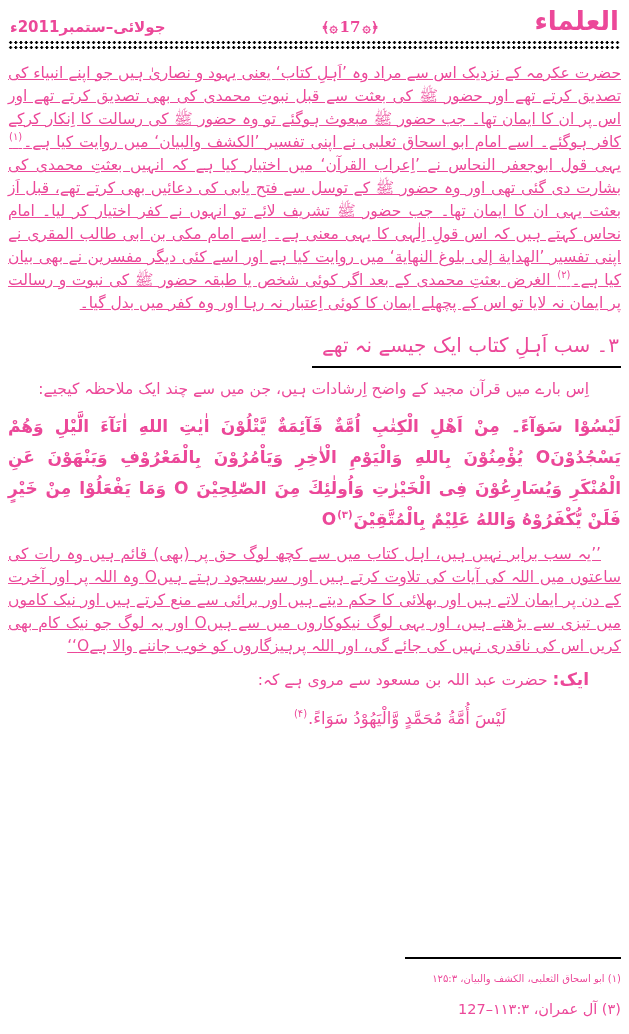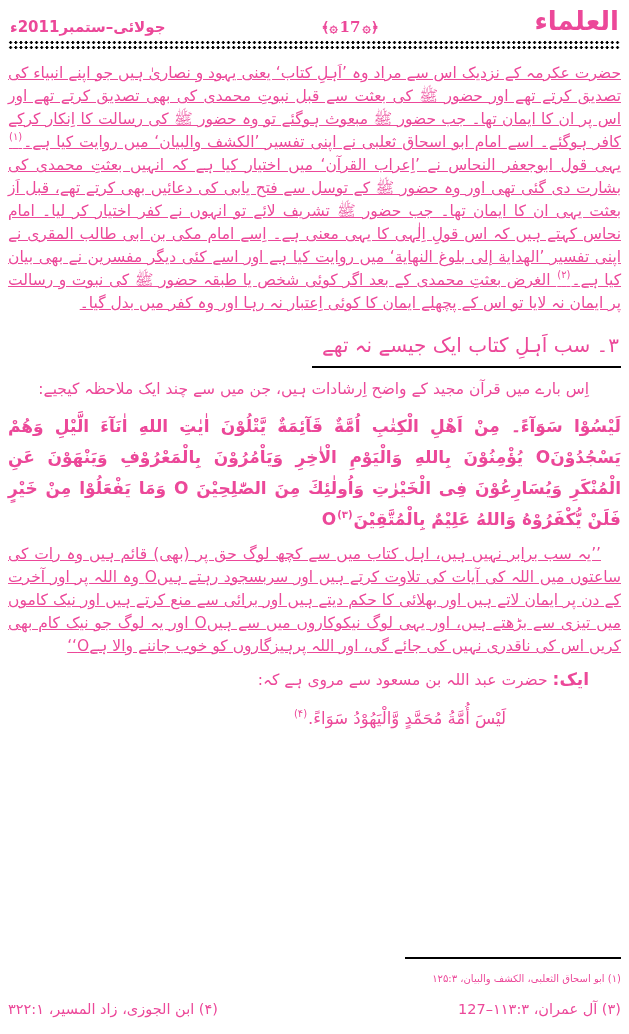--- a/index.html
+++ b/index.html
@@ -102,17 +102,16 @@
     <p class="indent"><span class="opinion-lbl">ایک:</span><span> حضرت عبد اللہ بن مسعود سے مروی ہے کہ:</span></p>
 
     <div class="hadith" lang="ar"><span>لَيْسَ أُمَّةُ مُحَمَّدٍ وَّالْيَهُوْدُ سَوَاءً.</span><sup class="fnref">(۴)</sup></div>
   </main>
 
   <footer>
     <div class="fn-rule"></div>
     <div class="fn-line"><span>(۱)</span><span> ابو اسحاق الثعلبی، الکشف والبیان، ۱۲۵:۳</span></div>
     <div class="fn-row">
       <div><span>(۳)</span><span> آل عمران، ۱۱۳:۳–127</span></div>
-      <div><span>(۴)</span><span> ابن الجوزی، زاد المسیر، ۳۲۲:۱</span></div>
     </div>
   </footer>
 
 </div>
 
 </body></html>

